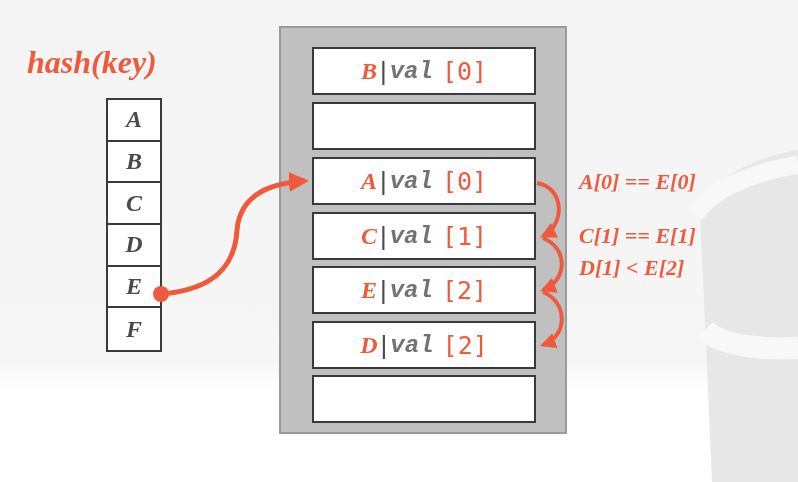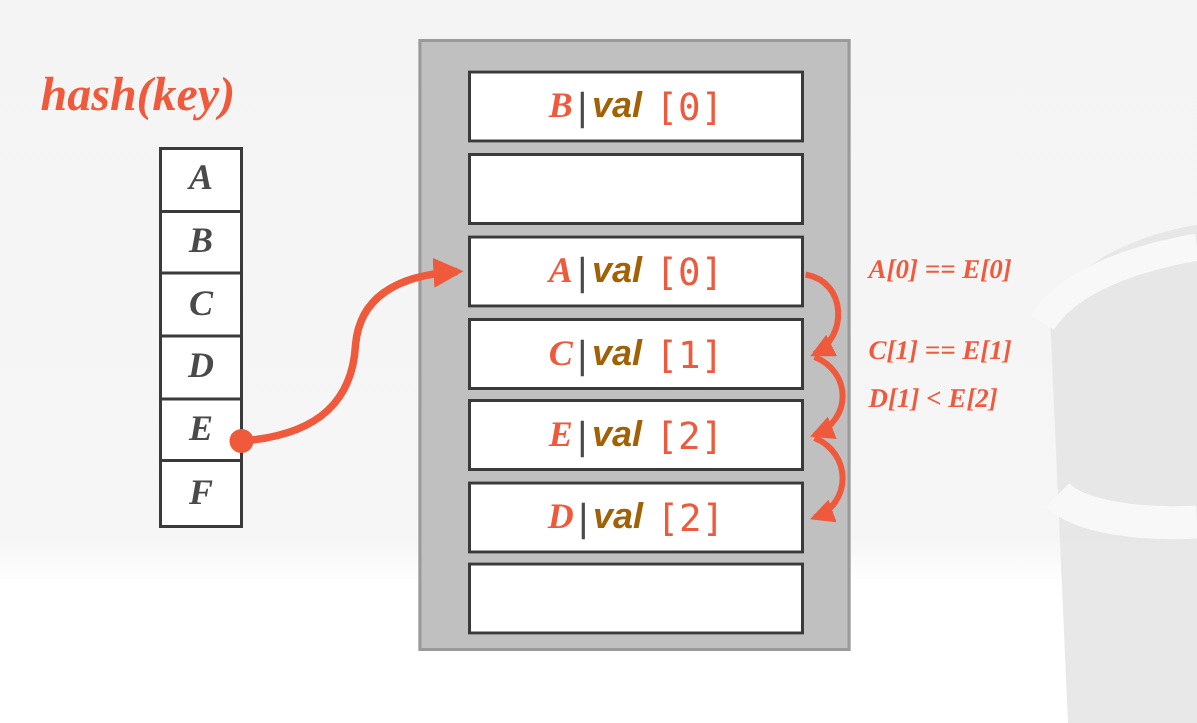--- a/index.html
+++ b/index.html
@@ -30,25 +30,25 @@
       background: #c0c0c0; border: 2px solid #9a9a9a; box-sizing: border-box;
     }
     .slot {
       position: absolute; left: 31px; width: 224px; height: 48px;
       background: #fff; border: 2px solid #3a3a3a; box-sizing: border-box;
       display: flex; align-items: center; justify-content: center;
       font-size: 24px;
     }
     .slot .k { color: #f05a3c; font-family: "Liberation Serif", serif; font-style: italic; font-weight: bold; }
     .slot .bar { color: #4a4a4a; font-family: "Liberation Sans", sans-serif; margin: 0 3px; font-size: 26px; }
-    .slot .v { color: #a16207; font-family: Liberation Sans, sans-serif; font-style: italic; font-weight: bold; margin-right: 9px; }
+    .slot .v { color: #737373; font-family: Liberation Mono, monospace; font-style: italic; font-weight: bold; margin-right: 9px; }
     .slot .idx { color: #f05a3c; font-family: "DejaVu Sans Mono", monospace; font-size: 25px; }
     .cmp {
       position: absolute; left: 579px; color: #f05a3c;
-      font-family: "Liberation Serif", serif; font-style: italic; font-weight: bold; font-size: 18px;
+      font-family: "Liberation Serif", serif; font-style: italic; font-weight: bold; font-size: 22px;
     }
     svg.arrows { position: absolute; left: 0; top: 0; }
   </style>
 </head>
 <body>
 
 <svg class="watermark" width="798" height="482">
   <g fill="#e6e6e6">
     <path d="M700 210 C 720 160, 798 150, 798 150 L798 482 L712 482 Z" opacity="0.9"></path>
   </g>

